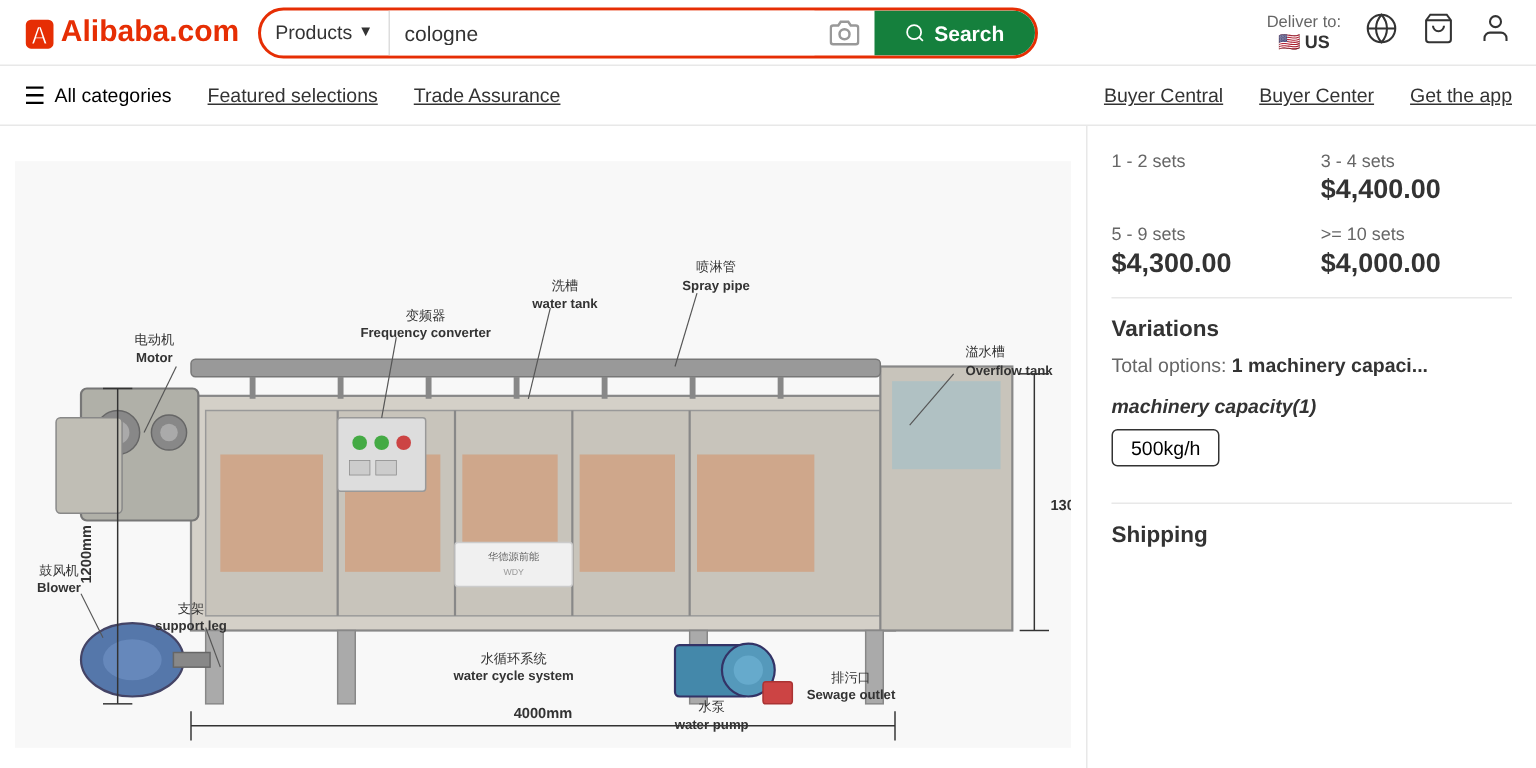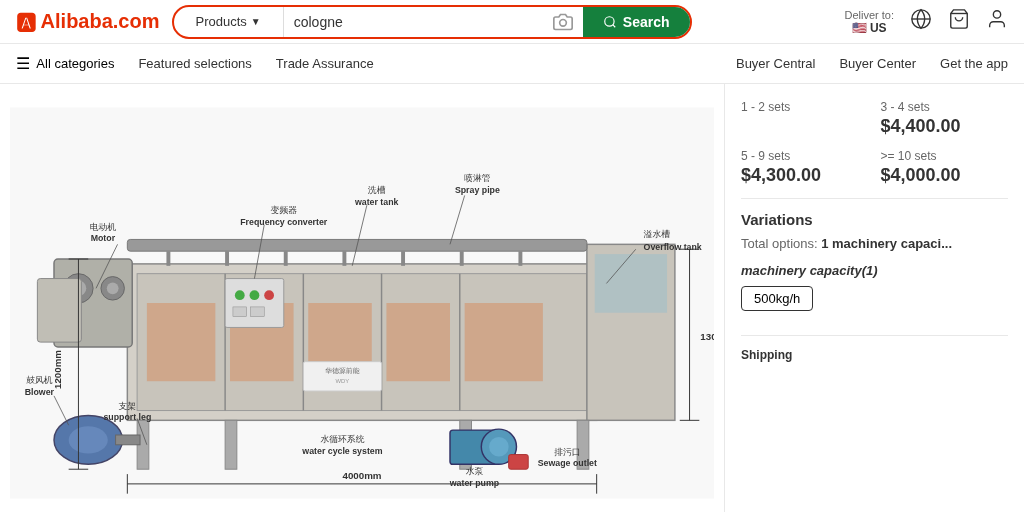--- a/index.html
+++ b/index.html
@@ -29,21 +29,21 @@
       border: 2px solid #e62e04;
       border-radius: 24px;
       overflow: hidden;
       flex: 1;
       max-width: 520px;
       height: 34px;
     }
     .search-category {
       display: flex;
       align-items: center;
-      padding: 0 22px;
+      padding: 0 10px;
       border-right: 1px solid #ddd;
       font-size: 13px;
       color: #333;
       cursor: pointer;
       gap: 4px;
       white-space: nowrap;
       height: 100%;
     }
     .search-input {
       flex: 1;
@@ -119,20 +119,21 @@
       display: flex;
       align-items: center;
       gap: 6px;
       cursor: pointer;
       font-size: 13px;
     }
     .nav-item {
       cursor: pointer;
       color: #333;
       white-space: nowrap;
+      text-decoration: underline;
     }
     .nav-right {
       margin-left: auto;
       display: flex;
       gap: 24px;
     }
 
     
     .main {
       display: flex;
@@ -199,21 +200,21 @@
     .variation-option {
       display: inline-block;
       border: 1px solid #333;
       border-radius: 4px;
       padding: 4px 12px;
       font-size: 13px;
       cursor: pointer;
       margin-bottom: 12px;
     }
     .shipping-title {
-      font-size: 12px;
+      font-size: 15px;
       font-weight: bold;
       color: #333;
       margin-top: 4px;
     }
     .divider {
       border: none;
       border-top: 1px solid #e8e8e8;
       margin: 12px 0;
     }
   </style>

